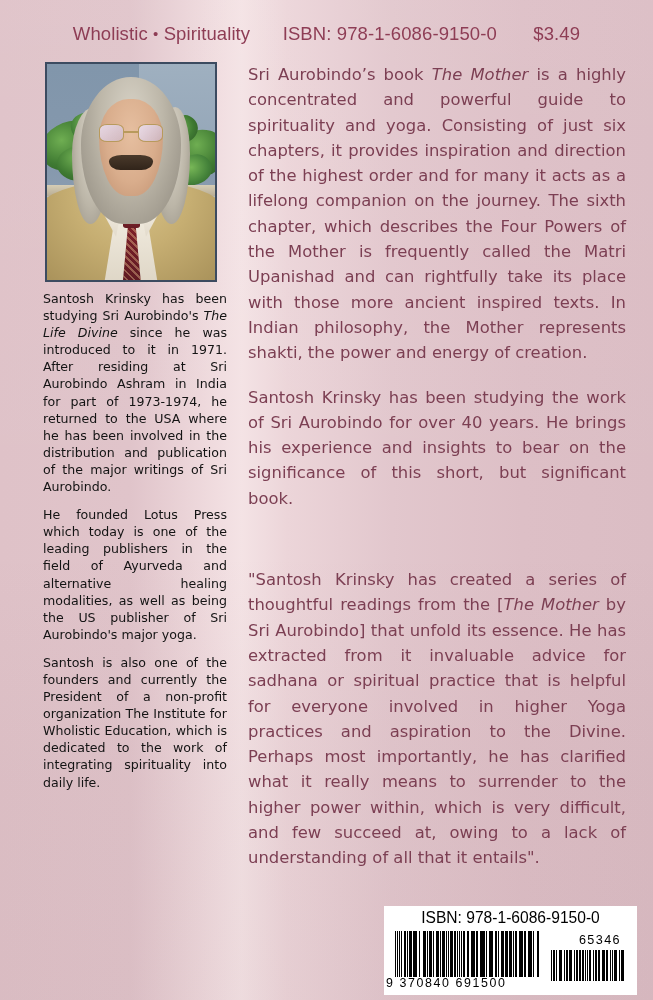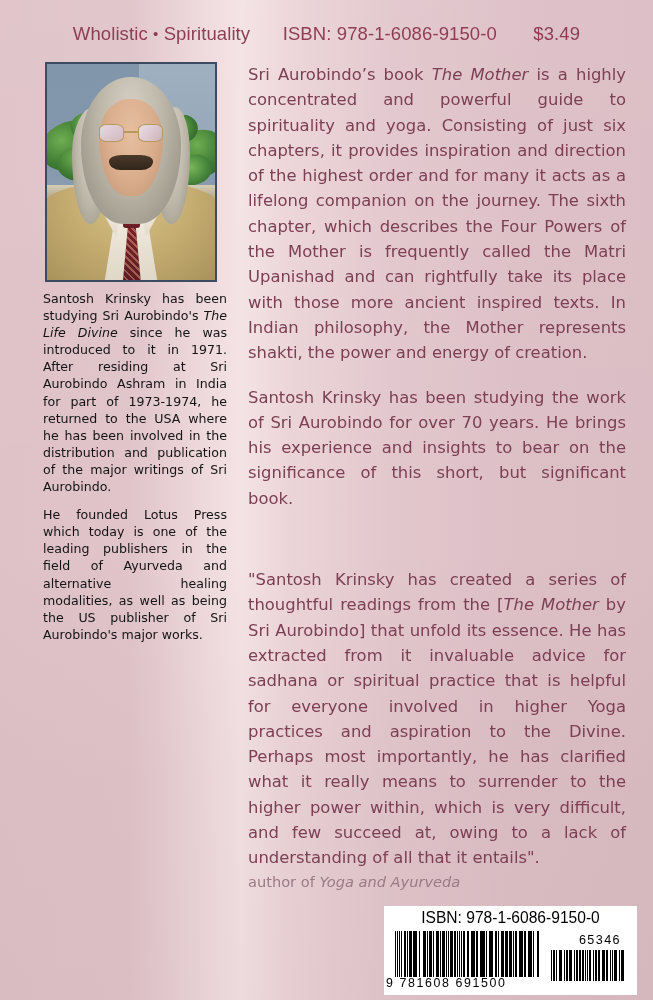--- a/index.html
+++ b/index.html
@@ -308,31 +308,31 @@
       <div class="ph-face"></div>
       <div class="ph-glassL"></div>
       <div class="ph-glassR"></div>
       <div class="ph-bridge"></div>
       <div class="ph-mustache"></div>
     </div>
   </div>
 
   <div class="left-col">
     <p><span>Santosh Krinsky has been studying Sri Aurobindo's </span><span class="ital">The Life Divine</span><span> since he was introduced to it in 1971. After residing at Sri Aurobindo Ashram in India for part of 1973-1974, he returned to the USA where he has been involved in the distribution and publication of the major writings of Sri Aurobindo.</span></p>
-    <p>He founded Lotus Press which today is one of the leading publishers in the field of Ayurveda and alternative healing modalities, as well as being the US publisher of Sri Aurobindo's major works.</p>
+    <p>He founded Lotus Press which today is one of the leading publishers in the field of Ayurveda and alternative healing modalities, as well as being the US publisher of Sri Aurobindo's major yoga.</p>
+    <p>Santosh is also one of the founders and currently the President of a non-profit organization The Institute for Wholistic Education, which is dedicated to the work of integrating spirituality into daily life.</p>
   </div>
 
   <div class="right-col">
     <p><span>Sri Aurobindo’s book </span><span class="ital">The Mother</span><span> is a highly concentrated and powerful guide to spirituality and yoga. Consisting of just six chapters, it provides inspiration and direction of the highest order and for many it acts as a lifelong companion on the journey. The sixth chapter, which describes the Four Powers of the Mother is frequently called the Matri Upanishad and can rightfully take its place with those more ancient inspired texts. In Indian philosophy, the Mother represents shakti, the power and energy of creation.</span></p>
     <div class="para-gap-1"></div>
-    <p>Santosh Krinsky has been studying the work of Sri Aurobindo for over 70 years. He brings his experience and insights to bear on the significance of this short, but significant book.</p>
+    <p>Santosh Krinsky has been studying the work of Sri Aurobindo for over 40 years. He brings his experience and insights to bear on the significance of this short, but significant book.</p>
     <div class="para-gap-2"></div>
     <p><span>"Santosh Krinsky has created a series of thoughtful readings from the [</span><span class="ital">The Mother</span><span> by Sri Aurobindo] that unfold its essence. He has extracted from it invaluable advice for sadhana or spiritual practice that is helpful for everyone involved in higher Yoga practices and aspiration to the Divine. Perhaps most importantly, he has clarified what it really means to surrender to the higher power within, which is very difficult, and few succeed at, owing to a lack of understanding of all that it entails".</span></p>
     <div class="attrib">
-      <div><span>author of </span><span class="ital">Yoga and Ayurveda</span></div>
     </div>
   </div>
 
   <div class="barcode-box">
     <div class="bc-isbn">ISBN: 978-1-6086-9150-0</div>
     <div class="bc-main" id="bc-main">
         <div class="bar" style="width: 0.901235px;"></div>
         <div class="bar sp" style="width: 0.901235px;"></div>
         <div class="bar" style="width: 0.901235px;"></div>
         <div class="bar sp" style="width: 0.901235px;"></div>
@@ -488,21 +488,21 @@
         <div class="bar" style="width: 0.901235px;"></div>
         <div class="bar sp" style="width: 0.901235px;"></div>
         <div class="bar" style="width: 0.901235px;"></div>
         <div class="bar sp" style="width: 0.901235px;"></div>
         <div class="bar sp" style="width: 0.901235px;"></div>
         <div class="bar sp" style="width: 0.901235px;"></div>
         <div class="bar" style="width: 0.901235px;"></div>
         <div class="bar sp" style="width: 0.901235px;"></div>
         <div class="bar" style="width: 0.901235px;"></div>
       </div>
-    <div class="bc-digits">9  781608  691500</div>
+    <div class="bc-digits">9  370840  691500</div>
     <div class="bc-supp-num">65346</div>
     <div class="bc-supp" id="bc-supp">
         <div class="bar" style="width: 0.961039px;"></div>
         <div class="bar sp" style="width: 0.961039px;"></div>
         <div class="bar" style="width: 0.961039px;"></div>
         <div class="bar" style="width: 0.961039px;"></div>
         <div class="bar sp" style="width: 0.961039px;"></div>
         <div class="bar" style="width: 0.961039px;"></div>
         <div class="bar sp" style="width: 0.961039px;"></div>
         <div class="bar sp" style="width: 0.961039px;"></div>

